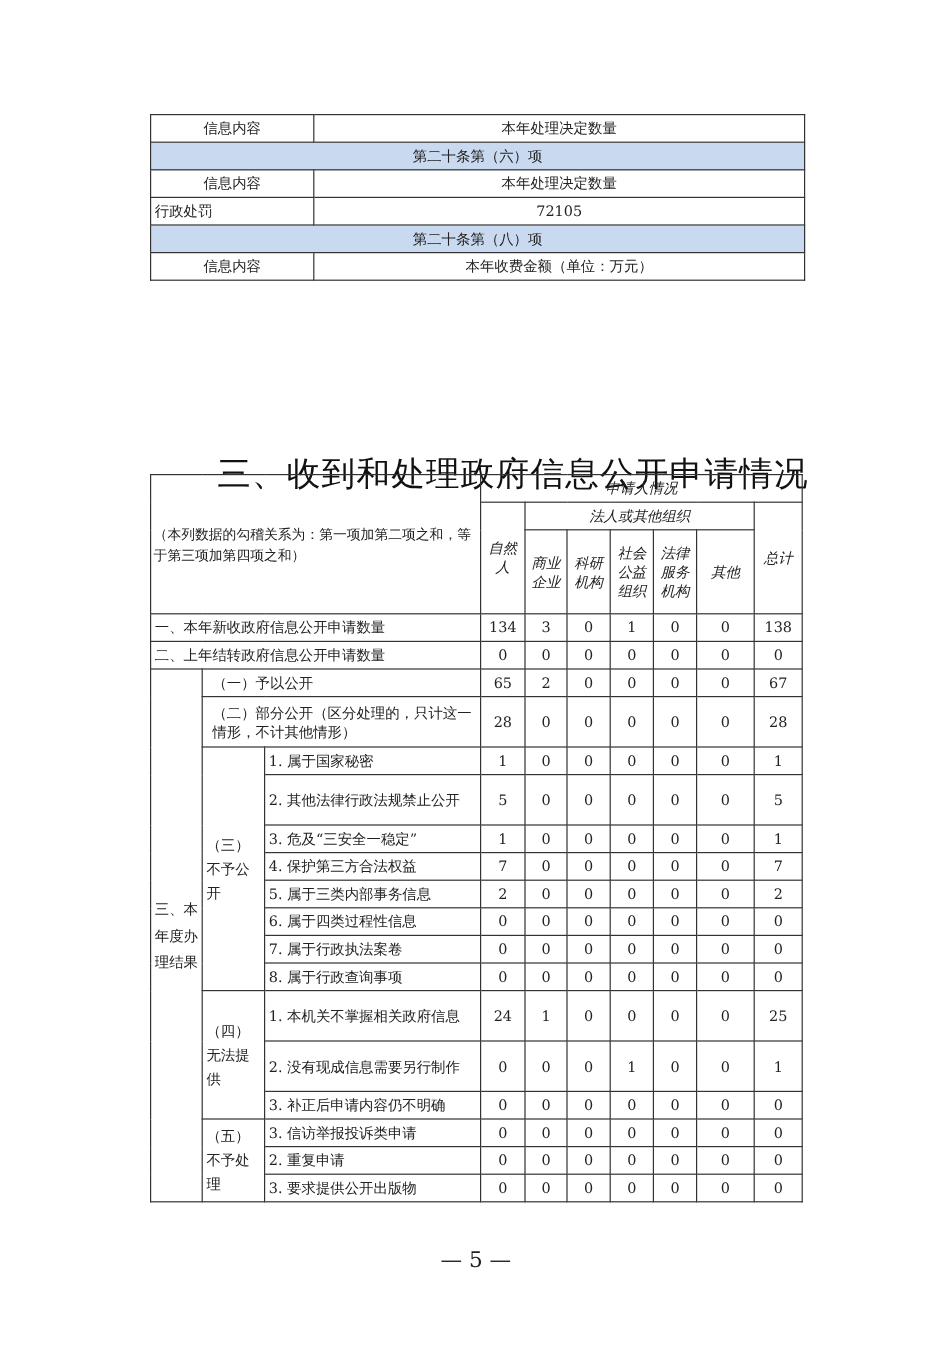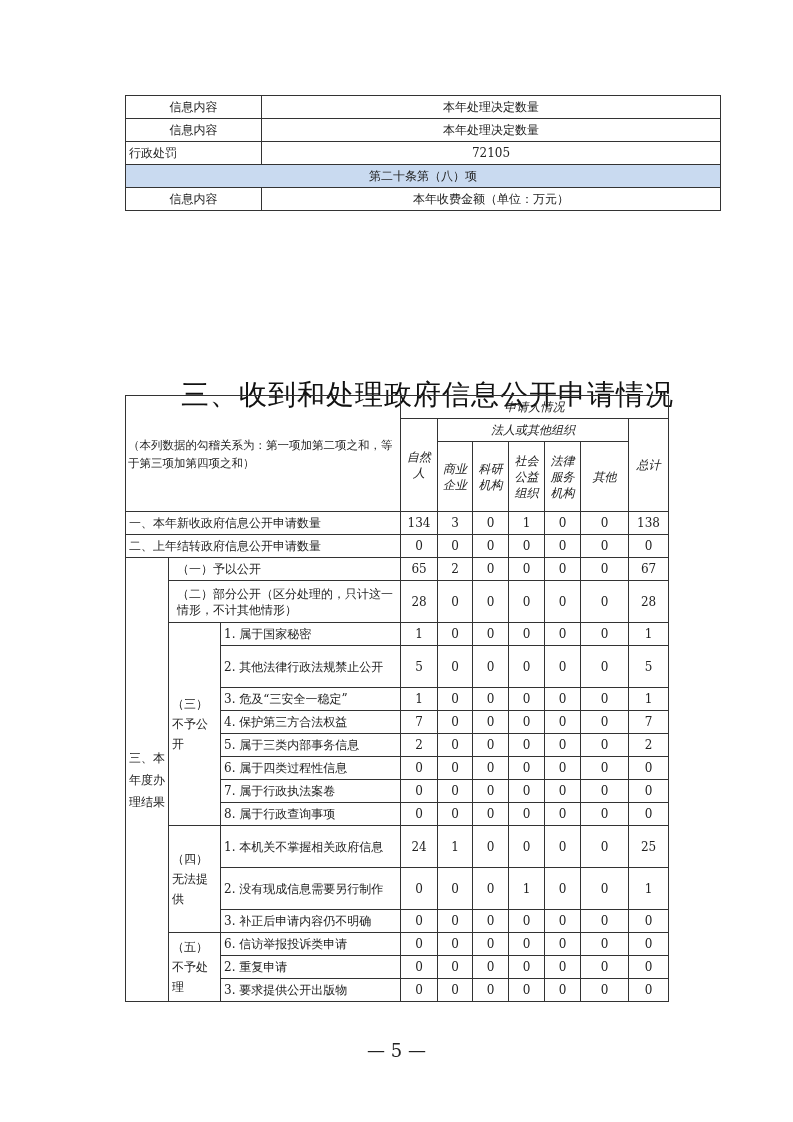--- a/index.html
+++ b/index.html
@@ -1,20 +1,20 @@
 <!DOCTYPE html>
 <html><head>
 <meta charset="utf-8">
 <style>
   html, body { margin:0; padding:0; background:#fff; }
   body { width:793px; height:1122px; position:relative; overflow:hidden;
          font-family:"DejaVu Serif","Liberation Serif",serif; color:#222; }
   table { border-collapse:collapse; position:absolute; table-layout:fixed; }
   td { border:1.2px solid #333; font-size:12px; padding:0 3px; line-height:16px; }
-  #t1 { left:125px; top:95px; width:596px; }
+  #t1 { left:125px; top:95px; width:546px; }
   #t1 td { height:22px; }
   #t1 td.c { text-align:center; }
   #t1 tr.blue td { background:#c9daf0; text-align:center; }
   #t1 tr.tall td { height:42px; }
   h2 { position:absolute; left:165px; top:360px; margin:16px; font-weight:normal;
        font-family:"DejaVu Sans","Liberation Sans",sans-serif; font-size:28px; letter-spacing:1px; color:#111; }
   #t2 { left:125px; top:395px; width:543px; }
   #t2 td { height:22px; }
   #t2 td.n { text-align:center; }
   #t2 td.h { text-align:center;font-style:italic; }
@@ -26,20 +26,23 @@
 
 <table id="t1">
   <colgroup>
       <col style="width:136px">
       <col>
     </colgroup>
   <tbody id="t1body">
       <tr>
         <td class="c">信息内容</td>
         <td class="c">本年处理决定数量</td>
+      </tr>
+      <tr class="blue">
+        <td colspan="2">第二十条第（六）项</td>
       </tr>
       <tr>
         <td class="c">信息内容</td>
         <td class="c">本年处理决定数量</td>
       </tr>
       <tr>
         <td>行政处罚</td>
         <td class="c">72105</td>
       </tr>
       <tr class="blue">
@@ -232,21 +235,21 @@
         <td class="n">0</td>
         <td class="n">0</td>
         <td class="n">0</td>
         <td class="n">0</td>
         <td class="n">0</td>
         <td class="n">0</td>
         <td class="n">0</td>
       </tr>
       <tr>
         <td rowspan="3" style="line-height:20px">（五）不予处理</td>
-        <td>6. 信访举报投诉类申请</td>
+        <td>3. 信访举报投诉类申请</td>
         <td class="n">0</td>
         <td class="n">0</td>
         <td class="n">0</td>
         <td class="n">0</td>
         <td class="n">0</td>
         <td class="n">0</td>
         <td class="n">0</td>
       </tr>
       <tr>
         <td>2. 重复申请</td>

